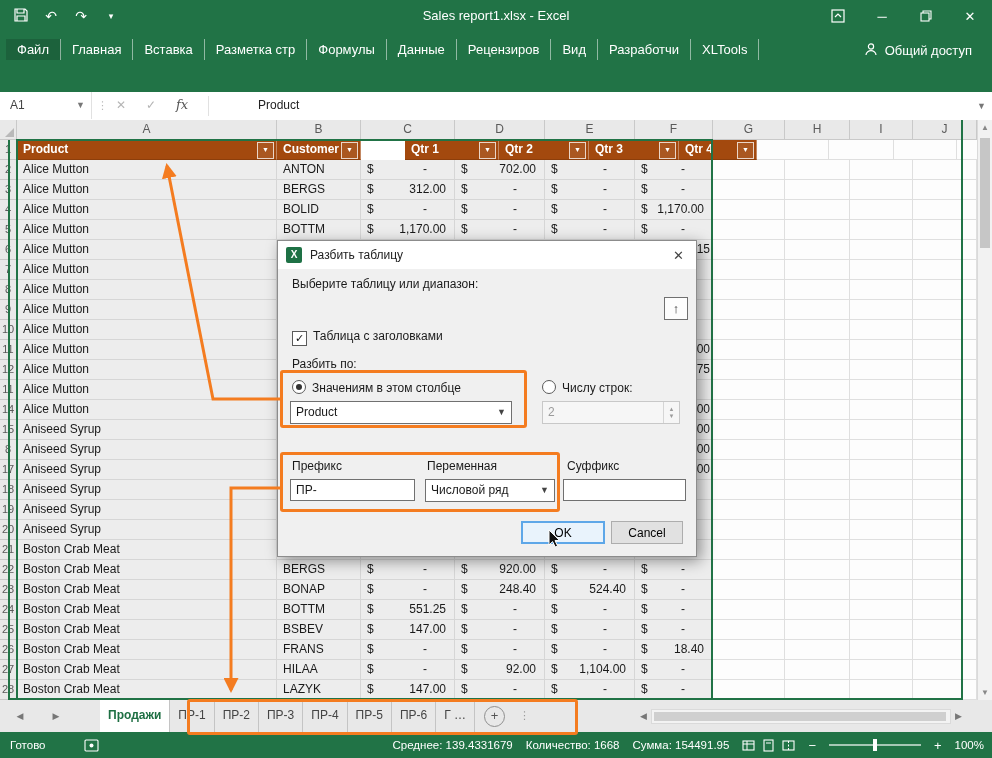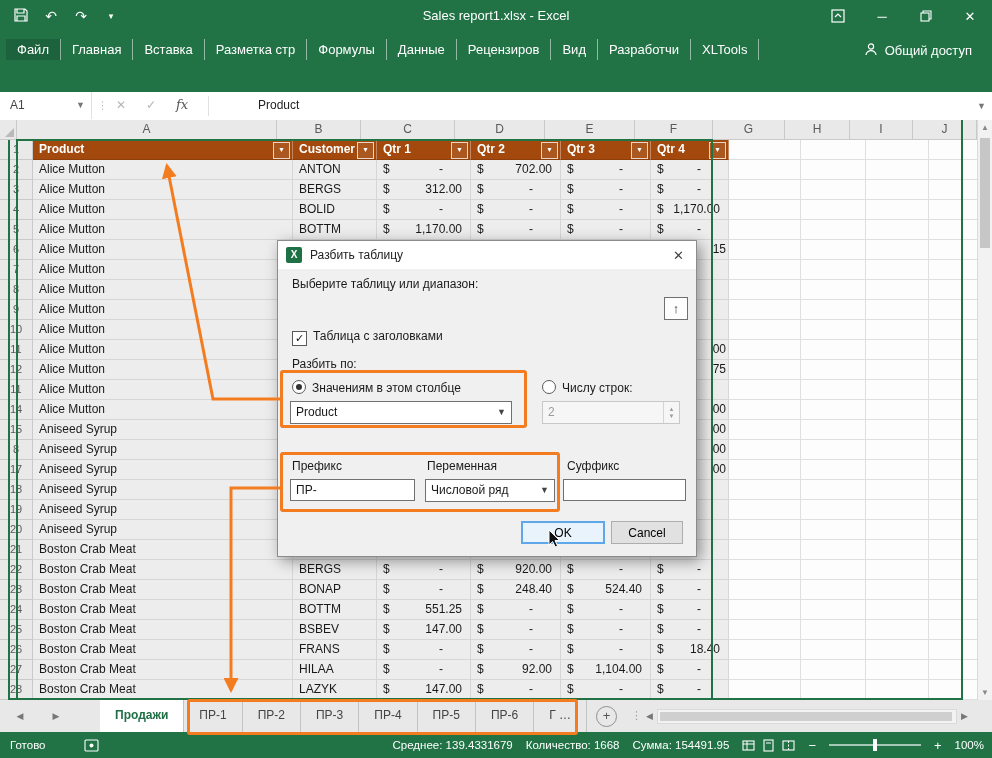--- a/index.html
+++ b/index.html
@@ -28,21 +28,21 @@
   .fdiv{position:absolute;left:208px;top:4px;height:20px;width:1px;background:#E1E1E1;}
   .fcontent{position:absolute;left:258px;top:6px;color:#222;font-size:12px;}
   .fexp{position:absolute;right:6px;top:9px;color:#777;font-size:9px;}
   
   .colhdr-row{position:absolute;left:0;top:120px;display:flex;z-index:1;}
   .corner{width:17px;height:20px;background:#E9E9E9;border-right:1px solid #C9C9C9;border-bottom:1px solid #C9C9C9;box-sizing:border-box;position:relative;flex:none;}
   .corner-tri{position:absolute;right:2px;bottom:2px;width:0;height:0;border-bottom:9px solid #B9B9B9;border-left:9px solid transparent;}
   .colhdr{height:20px;line-height:19px;text-align:center;background:#E9E9E9;border-right:1px solid #C9C9C9;border-bottom:1px solid #C9C9C9;color:#5A5A5A;font-size:12px;box-sizing:border-box;flex:none;}
   .grid-rows{position:absolute;left:0;top:140px;z-index:1;}
   .grid-row{display:flex;}
-  .rowhdr{width:33px;height:20px;flex:none;background:#E9E9E9;border-right:1px solid #C9C9C9;border-bottom:1px solid #C9C9C9;font-size:11px;color:#5A5A5A;text-align:center;line-height:19px;box-sizing:border-box;}
+  .rowhdr{width:17px;height:20px;flex:none;background:#E9E9E9;border-right:1px solid #C9C9C9;border-bottom:1px solid #C9C9C9;font-size:11px;color:#5A5A5A;text-align:center;line-height:19px;box-sizing:border-box;}
   .cell{position:relative;height:20px;box-sizing:border-box;border-right:1px solid #D6D6D6;border-bottom:1px solid #D6D6D6;background:#EDEDED;font-size:12px;color:#1a1a1a;overflow:hidden;white-space:nowrap;flex:none;}
   .cell.white{background:#FDFDFD;border-color:#DFDFDF;}
   .cell.text{padding:2px 0 0 6px;}
   .thcell{position:relative;height:20px;box-sizing:border-box;background:#A3490E;color:#fff;font-size:12px;font-weight:600;padding:2px 0 0 6px;border-right:1px solid rgba(255,255,255,.35);border-bottom:1px solid #8C3E0B;overflow:hidden;white-space:nowrap;flex:none;}
   .filter-btn{position:absolute;right:2px;top:2px;width:15px;height:15px;border:1px solid rgba(255,255,255,.75);background:rgba(255,255,255,.08);color:#fff;font-size:7px;line-height:14px;text-align:center;font-weight:400;}
   .money .cur{position:absolute;left:6px;top:2px;}
   .money .amt{position:absolute;right:8px;top:2px;}
   .money .amt.dash{right:27px;}
   .money .amt.frag{right:2px;}
   
@@ -69,21 +69,21 @@
   .spin-btns{position:absolute;right:0;top:0;width:15px;height:21px;border-left:1px solid #D5D5D5;display:flex;flex-direction:column;align-items:center;justify-content:center;color:#9B9B9B;font-size:6px;line-height:7px;}
   .group-label{position:absolute;display:flex;align-items:center;width:394px;}
   .group-line{flex:1;height:1px;background:#B5B5B5;margin-left:7px;}
   .dbtn{position:absolute;height:23px;box-sizing:border-box;font-family:"Liberation Sans",sans-serif;font-size:12px;text-align:center;}
   .dbtn.ok{border:2px solid #5EA7E8;background:#E9F3FC;}
   .dbtn.cancel{border:1px solid #ADADAD;background:#E1E1E1;}
   
   .tabbar{position:absolute;left:0;top:700px;width:992px;height:32px;background:#E8E8E8;display:flex;align-items:stretch;z-index:2;font-size:12px;color:#444;}
   .tnav{width:28px;line-height:32px;text-align:center;color:#777;font-size:9px;flex:none;}
   .tab-list{display:flex;margin-left:36px;}
-  .sheet-tab{padding:0 15px;line-height:31px;border-right:1px solid #C4C4C4;flex:none;white-space:nowrap;}
+  .sheet-tab{padding:0 8px;line-height:31px;border-right:1px solid #C4C4C4;flex:none;white-space:nowrap;}
   .sheet-tab.active{background:#fff;color:#1E6F43;font-weight:bold;}
   .addtab{width:19px;height:19px;border:1px solid #8F8F8F;border-radius:50%;color:#555;text-align:center;line-height:17px;font-size:13px;margin:6px 0 0 9px;flex:none;}
   .tsplit{margin:0 0 0 14px;line-height:30px;color:#999;font-size:11px;flex:none;}
   .hscroll{display:flex;align-items:center;margin-left:8px;margin-right:26px;flex:none;}
   .hscroll .arr{width:15px;text-align:center;color:#777;font-size:9px;}
   .htrack{width:300px;height:15px;background:#F3F3F3;border:1px solid #DADADA;box-sizing:border-box;position:relative;}
   .hthumb{position:absolute;left:2px;top:2px;width:292px;height:9px;background:#CFCFCF;}
   
   .statusbar{position:absolute;left:0;top:732px;width:992px;height:26px;background:#217346;color:#fff;display:flex;align-items:center;font-size:11.5px;z-index:2;}
   .st-ready{margin-left:10px;}
@@ -183,21 +183,21 @@
       <div class="colhdr" style="width: 72px;">G</div>
       <div class="colhdr" style="width: 65px;">H</div>
       <div class="colhdr" style="width: 63px;">I</div>
       <div class="colhdr" style="width: 64px;">J</div>
     </div>
   <div class="grid-rows">
       <div class="grid-row">
         <div class="rowhdr">1</div>
         <div class="thcell" style="width: 260px;"><span>Product</span><div class="filter-btn">▼</div></div>
         <div class="thcell" style="width: 84px;"><span>Customer</span><div class="filter-btn">▼</div></div>
-        <div class="thcell" style="width: 94px;"><span>Qtr 1</span><div class="filter-btn">▼</div></div>
+        <div class="thcell" style="width: 94px; margin-left: 44px;"><span>Qtr 1</span><div class="filter-btn">▼</div></div>
         <div class="thcell" style="width: 90px;"><span>Qtr 2</span><div class="filter-btn">▼</div></div>
         <div class="thcell" style="width: 90px;"><span>Qtr 3</span><div class="filter-btn">▼</div></div>
         <div class="thcell" style="width: 78px;"><span>Qtr 4</span><div class="filter-btn">▼</div></div>
         <div class="cell white" style="width: 72px;"></div>
         <div class="cell white" style="width: 65px;"></div>
         <div class="cell white" style="width: 63px;"></div>
         <div class="cell white" style="width: 64px;"></div>
       </div>
       <div class="grid-row">
         <div class="rowhdr">2</div>

